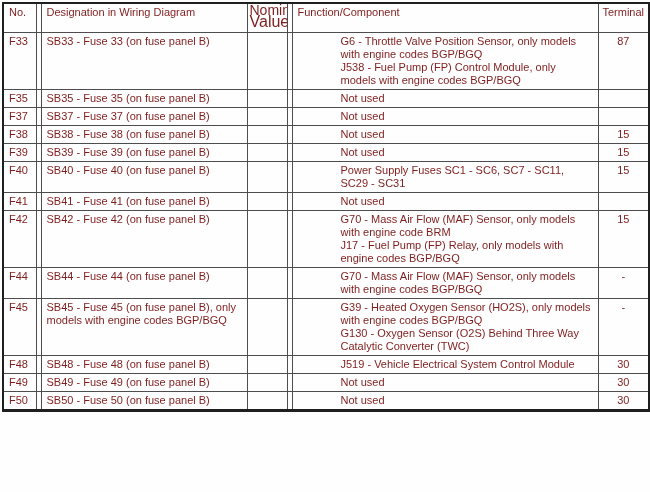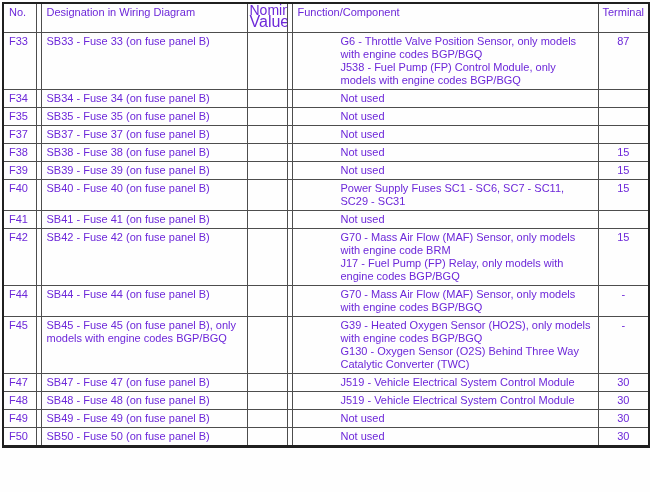--- a/index.html
+++ b/index.html
@@ -8,21 +8,21 @@
     background: #ffffff;
     width: 650px;
   }
   .page {
     width: 650px;
     height: 492px;
     box-sizing: border-box;
     padding: 2px;
     background: #fefefe;
     font-family: "Liberation Sans", sans-serif;
-    color: #6d28d9;
+    color: #7f1d1d;
   }
   table.fuse-table {
     border-collapse: collapse;
     table-layout: fixed;
     width: 646px;
     border: 2px solid #1f1f1f;
     border-bottom-width: 3px;
     font-size: 11px;
     line-height: 13px;
   }
@@ -81,29 +81,20 @@
         <td>F33</td>
         <td class="spacer"></td>
         <td>SB33 - Fuse 33 (on fuse panel B)</td>
         <td class="val">15A</td>
         <td class="spacer"></td>
         <td class="fun">G6 - Throttle Valve Position Sensor, only models with engine codes BGP/BGQ
 J538 - Fuel Pump (FP) Control Module, only models with engine codes BGP/BGQ</td>
         <td class="ter">87</td>
       </tr>
       <tr>
-        <td>F34</td>
-        <td class="spacer"></td>
-        <td>SB34 - Fuse 34 (on fuse panel B)</td>
-        <td class="val">-</td>
-        <td class="spacer"></td>
-        <td class="fun">Not used</td>
-        <td class="ter"></td>
-      </tr>
-      <tr>
         <td>F35</td>
         <td class="spacer"></td>
         <td>SB35 - Fuse 35 (on fuse panel B)</td>
         <td class="val">-</td>
         <td class="spacer"></td>
         <td class="fun">Not used</td>
         <td class="ter"></td>
       </tr>
       <tr>
         <td>F37</td>
@@ -172,29 +163,20 @@
       </tr>
       <tr>
         <td>F45</td>
         <td class="spacer"></td>
         <td>SB45 - Fuse 45 (on fuse panel B), only models with engine codes BGP/BGQ</td>
         <td class="val">10A</td>
         <td class="spacer"></td>
         <td class="fun">G39 - Heated Oxygen Sensor (HO2S), only models with engine codes BGP/BGQ
 G130 - Oxygen Sensor (O2S) Behind Three Way Catalytic Converter (TWC)</td>
         <td class="ter">-</td>
-      </tr>
-      <tr>
-        <td>F47</td>
-        <td class="spacer"></td>
-        <td>SB47 - Fuse 47 (on fuse panel B)</td>
-        <td class="val">40A</td>
-        <td class="spacer"></td>
-        <td class="fun">J519 - Vehicle Electrical System Control Module</td>
-        <td class="ter">30</td>
       </tr>
       <tr>
         <td>F48</td>
         <td class="spacer"></td>
         <td>SB48 - Fuse 48 (on fuse panel B)</td>
         <td class="val">40A</td>
         <td class="spacer"></td>
         <td class="fun">J519 - Vehicle Electrical System Control Module</td>
         <td class="ter">30</td>
       </tr>

